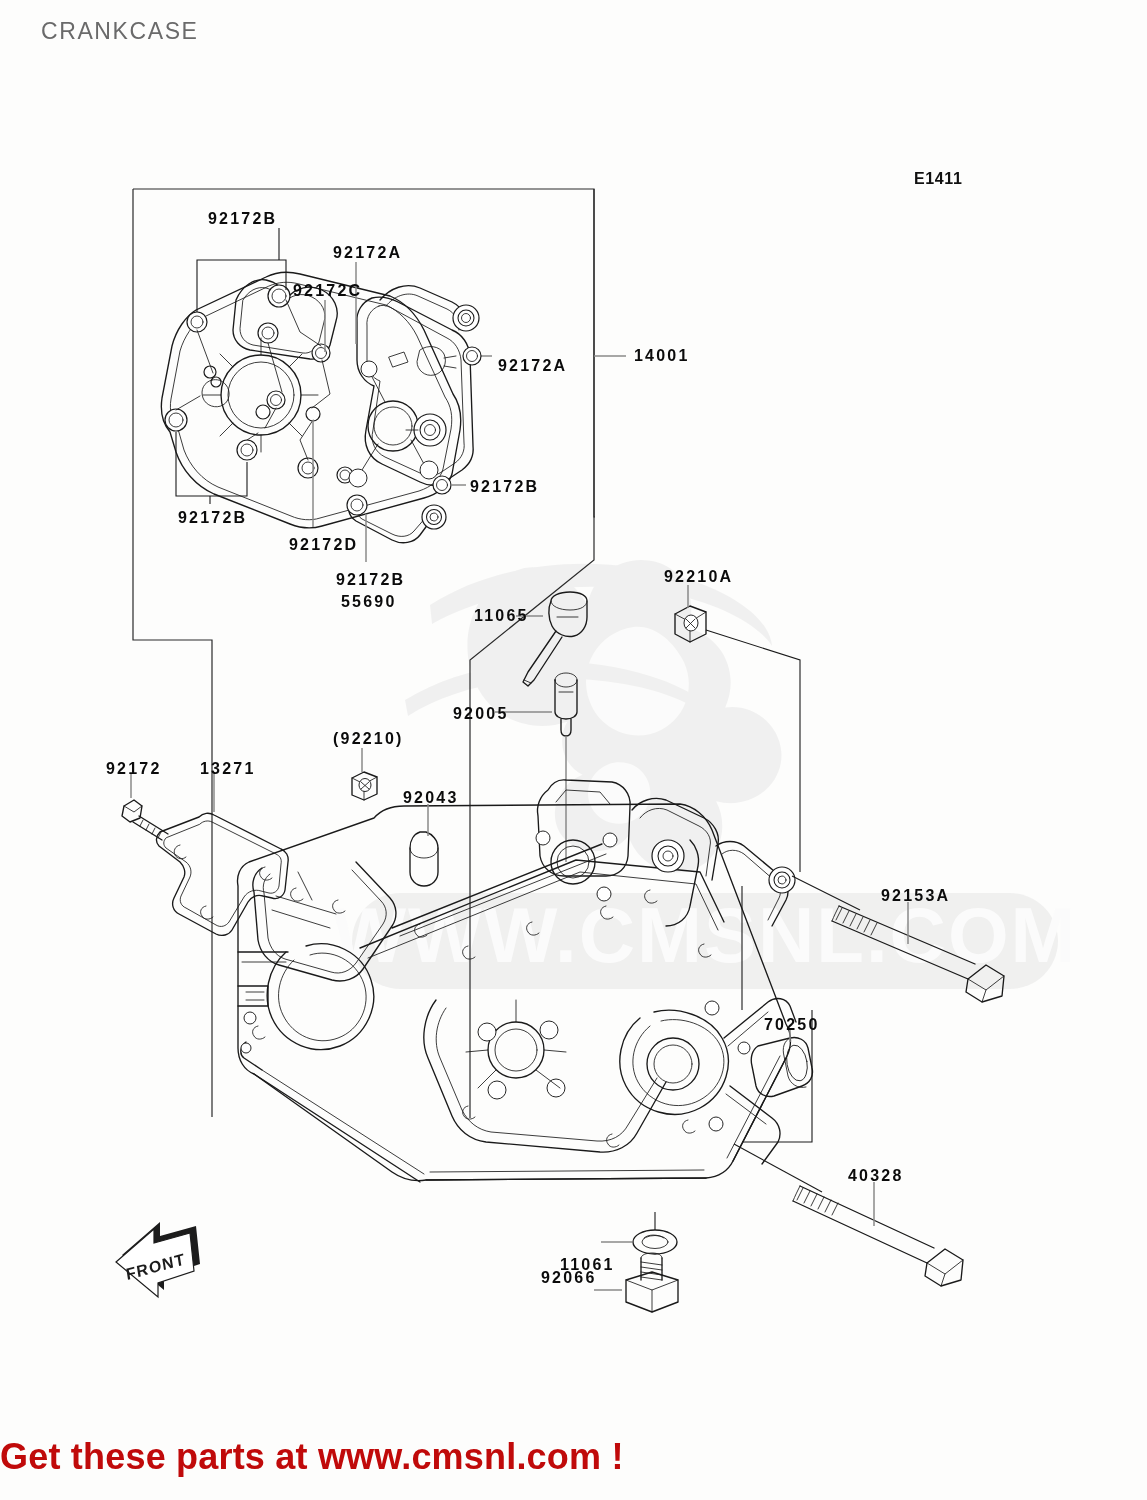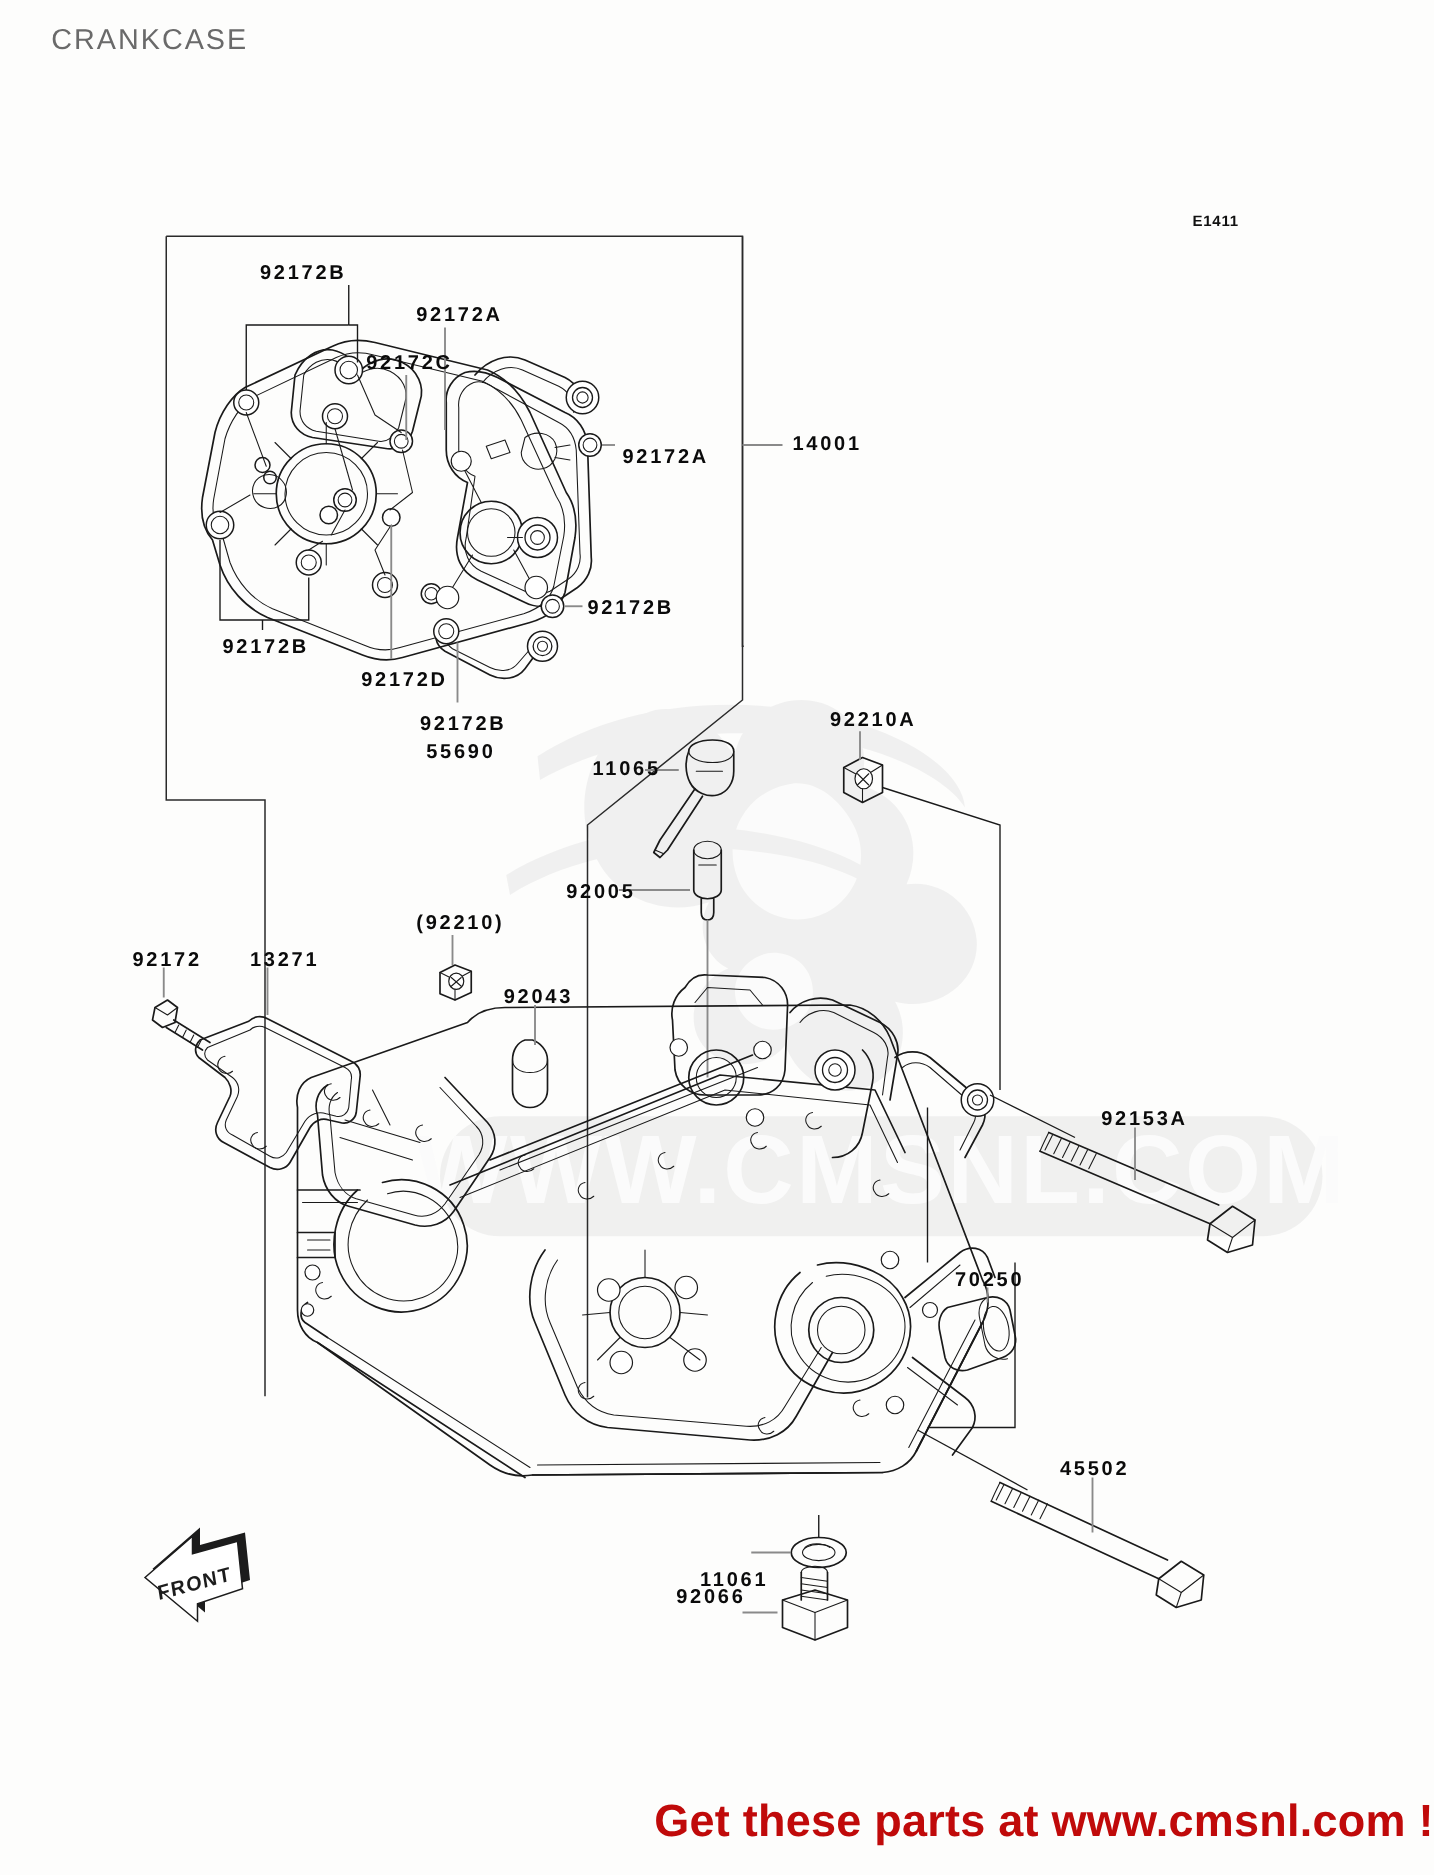--- a/index.html
+++ b/index.html
@@ -14,40 +14,40 @@
   #stage{position:absolute;left:0;top:0;width:1147px;height:1500px;}
 
   
   .page-title{
     position:absolute;left:41px;top:18px;
     font-size:23px;letter-spacing:1.6px;
     color:#6a6a6a;font-weight:400;
     white-space:nowrap;
   }
   .sheet-code{
-    position:absolute;left:954px;top:170px;
-    font-size:12px;font-weight:bold;color:#111;
+    position:absolute;left:914px;top:170px;
+    font-size:16px;font-weight:bold;color:#111;
     letter-spacing:0.6px;white-space:nowrap;
   }
 
   
   .lbl{
     position:absolute;
     font-size:16px;
     font-weight:bold;
     color:#0b0b0b;
     letter-spacing:2.2px;
     white-space:nowrap;
     font-family:"Liberation Sans", sans-serif;
   }
 
   
   .footer-banner{
     position:absolute;left:0;top:1436px;width:1147px;
-    text-align:right;
+    text-align:left;
     color:#c00a0a;
     font-size:36px;
     font-family:"Liberation Sans", sans-serif;
     font-weight:bold;
     letter-spacing:0.2px;
     white-space:nowrap;
   }
 
   
   svg.layer{position:absolute;left:0;top:0;width:1147px;height:1500px;overflow:visible;}
@@ -583,19 +583,19 @@
 
   <div class="lbl" style="left:474px;top:607px;">11065</div>
   <div class="lbl" style="left:664px;top:568px;">92210A</div>
   <div class="lbl" style="left:453px;top:705px;">92005</div>
   <div class="lbl" style="left:333px;top:730px;">(92210)</div>
   <div class="lbl" style="left:106px;top:760px;">92172</div>
   <div class="lbl" style="left:200px;top:760px;">13271</div>
   <div class="lbl" style="left:403px;top:789px;">92043</div>
   <div class="lbl" style="left:881px;top:887px;">92153A</div>
   <div class="lbl" style="left:764px;top:1016px;">70250</div>
-  <div class="lbl" style="left:848px;top:1167px;">45502</div>
+  <div class="lbl" style="left:848px;top:1167px;">40328</div>
   <div class="lbl" style="left:560px;top:1236px;margin-top:20px;">11061</div>
   <div class="lbl" style="left:541px;top:1269px;">92066</div>
 
   <div class="footer-banner">Get these parts at www.cmsnl.com !</div>
 
 </div>
 
 </body></html>

